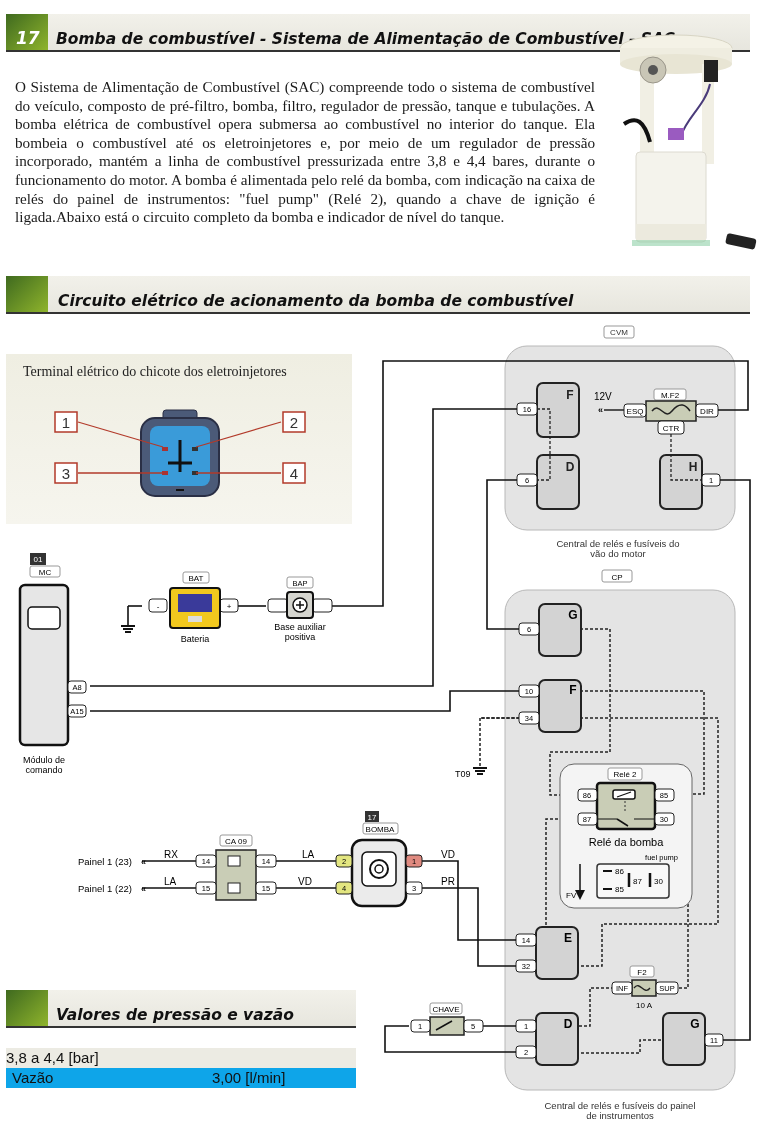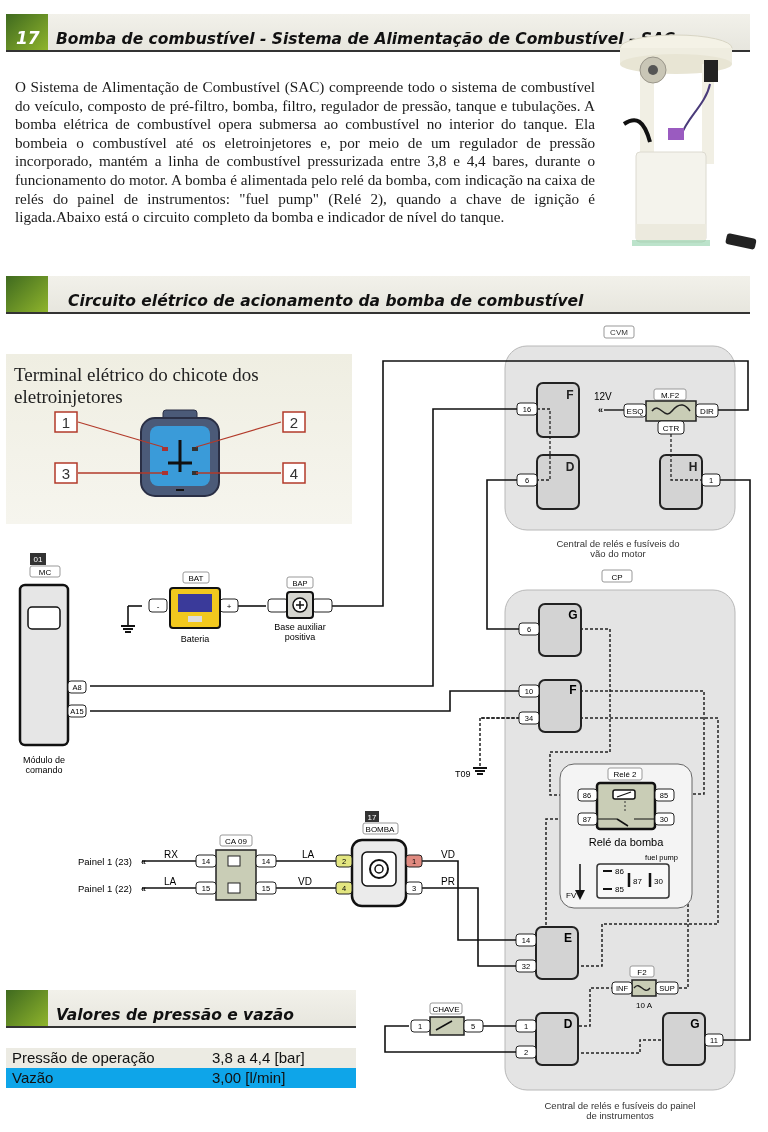--- a/index.html
+++ b/index.html
@@ -4,21 +4,21 @@
 <style>
   html, body { margin:0; padding:0; background:#ffffff; }
   body { width:768px; height:1132px; position:relative; overflow:hidden; font-family:"Liberation Sans", sans-serif; }
   .hdr { position:absolute; left:6px; right:18px; height:36px; background:linear-gradient(#f2f1ea,#e7e6de); border-bottom:2px solid #333; }
   .hdr .tab { position:absolute; left:0; top:0; bottom:0; width:42px; background:linear-gradient(135deg,#3f6a1f,#8fb42c); }
   .hdr .num { position:absolute; left:10px; bottom:2px; color:#fff; font-weight:bold; font-style:italic; font-size:17px; font-family:"DejaVu Sans", sans-serif; }
   .hdr .title { position:absolute; left:50px; bottom:2px; color:#111; font-weight:bold; font-style:italic; font-size:15.5px; font-family:"DejaVu Sans", sans-serif; white-space:nowrap; }
   .intro { position:absolute; left:6px; top:78px; width:580px; font-family:"Liberation Serif", serif; font-size:15.2px; line-height:18.6px; color:#1a1a1a; text-align:justify;margin-left:9px; }
   .photo { position:absolute; left:606px; top:24px; width:158px; height:238px; }
   .inset { position:absolute; left:6px; top:354px; width:346px; height:170px; background:linear-gradient(#efeee2,#f6f5ee); }
-  .inset .cap { position:absolute; left:8px; top:10px; font-family:"Liberation Serif", serif; font-size:19px; color:#222; }
+  .inset .cap { position:absolute; left:17px; top:10px; font-family:"Liberation Serif", serif; font-size:14px; color:#222; }
   .diagram { position:absolute; left:0; top:0; width:768px; height:1132px; }
   .svgtxt { font-family:"Liberation Sans", sans-serif; }
   .vals { position:absolute; left:6px; top:1048px; width:350px; font-size:15px; color:#111; }
   .vals .row { display:flex; height:20px; line-height:20px; background:#ecebe3; }
   .vals .row + .row { background:#0ea5e9; }
   .vals .k { width:200px; padding-left:6px; }
   .vals .v { flex:1; }
 </style>
 </head>
 <body>
@@ -44,21 +44,21 @@
   <path d="M104,60 C100,80 80,95 76,110" stroke="#4a3b7a" stroke-width="2" fill="none"></path>
   <rect x="62" y="104" width="16" height="12" fill="#9a5bc0"></rect>
   <rect x="30" y="128" width="70" height="90" rx="4" fill="#f4f3ec" stroke="#dcdad0"></rect>
   <rect x="30" y="200" width="70" height="16" fill="#eceade"></rect>
   <rect x="26" y="216" width="78" height="6" fill="#8fd0a8" opacity="0.6"></rect>
   <rect x="120" y="212" width="30" height="11" rx="3" fill="#222" transform="rotate(12 135 217)"></rect>
 </svg>
 
 <div class="hdr" style="top:276px;">
   <div class="tab"></div>
-  <span class="title" style="left:62px;">Circuito elétrico de acionamento da bomba de combustível</span>
+  <span class="title" style="left:52px;">Circuito elétrico de acionamento da bomba de combustível</span>
 </div>
 
 <div class="inset">
   <div class="cap">Terminal elétrico do chicote dos eletroinjetores</div>
 </div>
 
 <svg class="diagram svgtxt" viewBox="0 0 768 1132">
   <defs>
     <pattern id="dummy" width="1" height="1"></pattern>
   </defs>
@@ -352,20 +352,19 @@
   </g>
 </svg>
 
 <div class="hdr" style="top:990px; left:6px; right:412px;">
   <div class="tab"></div>
   <span class="title" style="left:50px;">Valores de pressão e vazão</span>
 </div>
 
 <div class="vals">
   <div class="row">
-    <span class="k">Pressão de operação</span>
     <span class="v">3,8 a 4,4  [bar]</span>
   </div>
   <div class="row">
     <span class="k">Vazão</span>
     <span class="v">3,00 [l/min]</span>
   </div>
 </div>
 
 </body></html>

